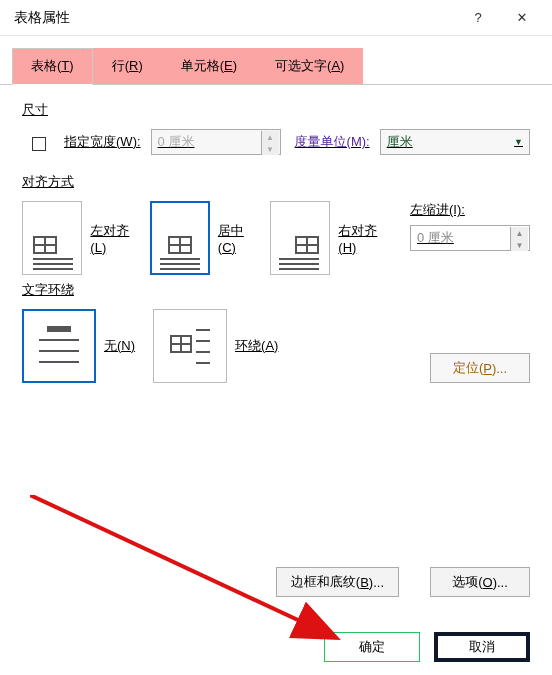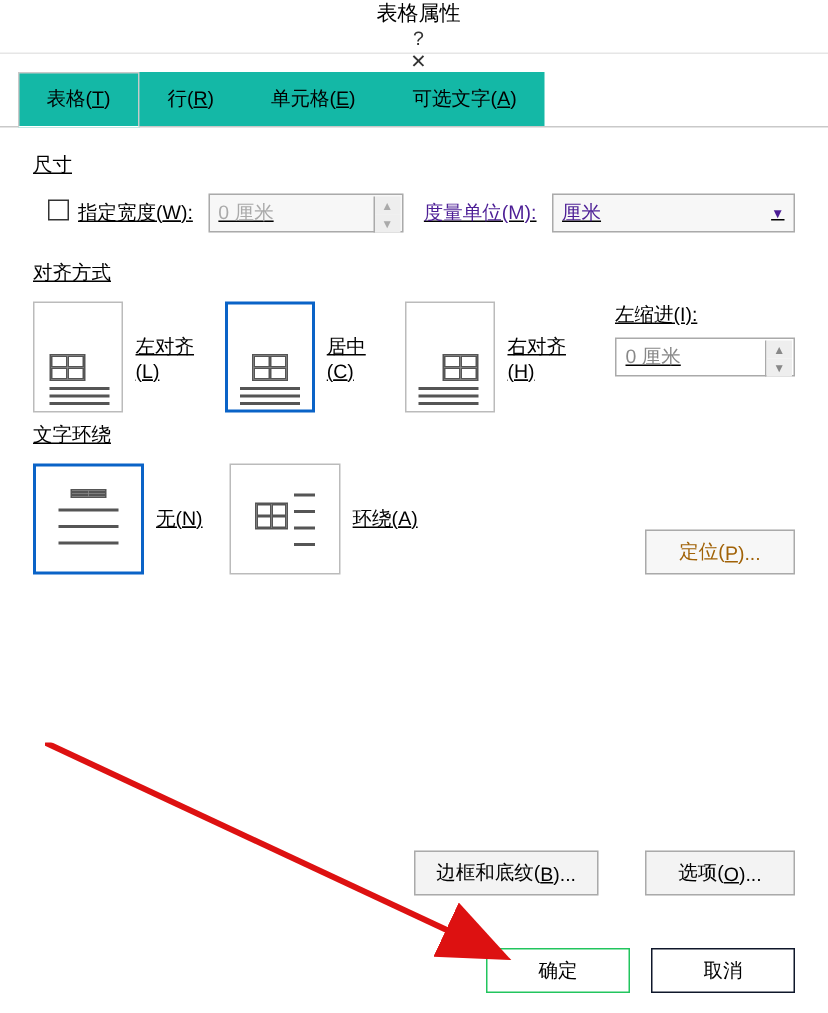--- a/index.html
+++ b/index.html
@@ -1,26 +1,26 @@
 <!DOCTYPE html>
 <html><head>
 <meta charset="utf-8">
 <style>
   * { box-sizing: border-box; font-family: "Microsoft YaHei", "SimSun", sans-serif; font-size: 13px; }
   body { margin: 0; background: #fff; width: 552px; height: 675px; overflow: hidden; position: relative; }
-  .titlebar { height: 36px; display: flex; align-items: center; padding: 0 8px 0 14px; border-bottom: 1px solid #e6e6e6; flex-direction: column; }
+  .titlebar { height: 36px; display: flex; align-items: center; padding: 0 8px 0 14px; border-bottom: 1px solid #e6e6e6; }
   .titlebar .title { flex: 1; font-size: 14px; }
   .titlebar .btn { width: 44px; height: 36px; display: flex; align-items: center; justify-content: center; color: #333; }
   .tabs { display: flex; border-bottom: 1px solid #c9c9c9; padding: 12px 12px 0 12px; gap: 0; }
-  .tab { padding: 8px 18px; border: 1px solid transparent; cursor: pointer; background: #14b8a6; }
+  .tab { padding: 8px 18px; border: 1px solid transparent; cursor: pointer; background: #fca5a5; }
   .tab.active { border: 1px solid #c9c9c9; border-bottom: 1px solid #fff; margin-bottom: -1px; }
   .pane { padding: 10px 22px 0 22px; text-decoration: underline; }
   .section-title { margin: 6px 0 10px 0; font-size: 13px; }
   .row { display: flex; align-items: center; gap: 10px; }
-  .checkbox { display: inline-flex; align-items: flex-start; gap: 6px; }
+  .checkbox { display: inline-flex; align-items: flex-end; gap: 18px; }
   .checkbox .box { width: 14px; height: 14px; border: 1px solid #333; background: #fff; }
   .input-spin { width: 130px; height: 26px; border: 1px solid #aaa; display: flex; align-items: center; padding: 0 6px; background: #fff; position: relative; color:#888; }
   .input-spin .spin { position: absolute; right: 1px; top: 1px; width: 18px; height: 24px; display:flex; flex-direction:column; border-left:1px solid #aaa; }
   .input-spin .spin div { flex:1; display:flex; align-items:center; justify-content:center; font-size:8px; background:#eee; }
   .input-spin.disabled { background:#f7f7f7; color:#aaa; }
   .select { width: 130px; height: 26px; border: 1px solid #aaa; display: flex; align-items: center; justify-content: space-between; padding: 0 6px; background: #fff; }
   .select .arrow { font-size:9px; }
   .align-row { display: flex; gap: 18px; margin-top: 8px; align-items:flex-start; }
   .align-opt { display:flex; flex-direction:row; align-items:center; gap:8px; }
   .align-box { width: 74px; height: 74px; border: 1px solid #bbb; padding:4px; display:flex; flex-direction:column; justify-content:flex-end; align-items:center; background:#fff; }
@@ -34,21 +34,21 @@
   .align-box.right {align-items:flex-end; padding-right:10px;}
   .wrap-ico{position:relative;width:40px;height:40px;}
   .wrap-ico .tbl-icon{width:24px;height:18px;border:1px solid #555;display:grid;grid-template-columns:1fr 1fr;grid-template-rows:1fr 1fr;}
   .wrap-ico .tbl-icon div{border:1px solid #555;}
   .wrap-ico .lines span{height:2px;background:#555;display:block;margin:3px 0;}
   .indent-block { margin-left: 10px; }
   .btn-regular { height: 30px; border: 1px solid #aaa; background: #f3f3f3; padding: 0 14px; cursor: pointer; display:inline-flex; align-items:center; justify-content:center; min-width:100px; }
   .btn-regular.disabled { color:#a16207; background:#f7f7f7; }
   .bottom-btns { position:absolute; right:22px; bottom:78px; display:flex; gap:31px; }
   .footer { position:absolute; left:0; right:0; bottom:0; height:56px; display:flex; align-items:center; justify-content:flex-end; gap:14px; padding:0 22px; }
-  .btn-primary { height:30px; min-width:96px; border:1px solid #0f172a; background:#fff; display:inline-flex; align-items:center; justify-content:center; }
+  .btn-primary { height:30px; min-width:96px; border:4px solid #0f172a; background:#fff; display:inline-flex; align-items:center; justify-content:center; }
   .btn-primary.highlight { border:1px solid #22c55e;font-family:Liberation Mono, monospace; }
   .under { text-decoration: underline; }
   .arrow-anno { position:absolute; pointer-events:none; }
 </style>
 </head>
 <body>
 
 <div class="titlebar">
   <div class="title">表格属性</div>
   <div class="btn">?</div>
@@ -70,21 +70,21 @@
       <span><span>指定宽度(</span><span class="under">W</span><span>):</span></span>
     </label>
     <div class="input-spin disabled">
       <span>0 厘米</span>
       <div class="spin">
           <div>▲</div>
           <div>▼</div>
         </div>
     </div>
     <span style="margin-left:4px;color:#4c1d95;">度量单位(M):</span>
-    <div class="select" style="flex:1; color:#4c1d95; background:#f7f7f7;">
+    <div class="select" style="flex:1; color:#14532d; background:#f7f7f7;">
       <span>厘米</span>
         <span class="arrow">▼</span>
     </div>
   </div>
 
   <div class="section-title" style="margin-top:18px;">对齐方式</div>
   <div class="align-row">
     <div class="align-opt">
       <div class="align-box left">
         <div class="tbl-icon">

